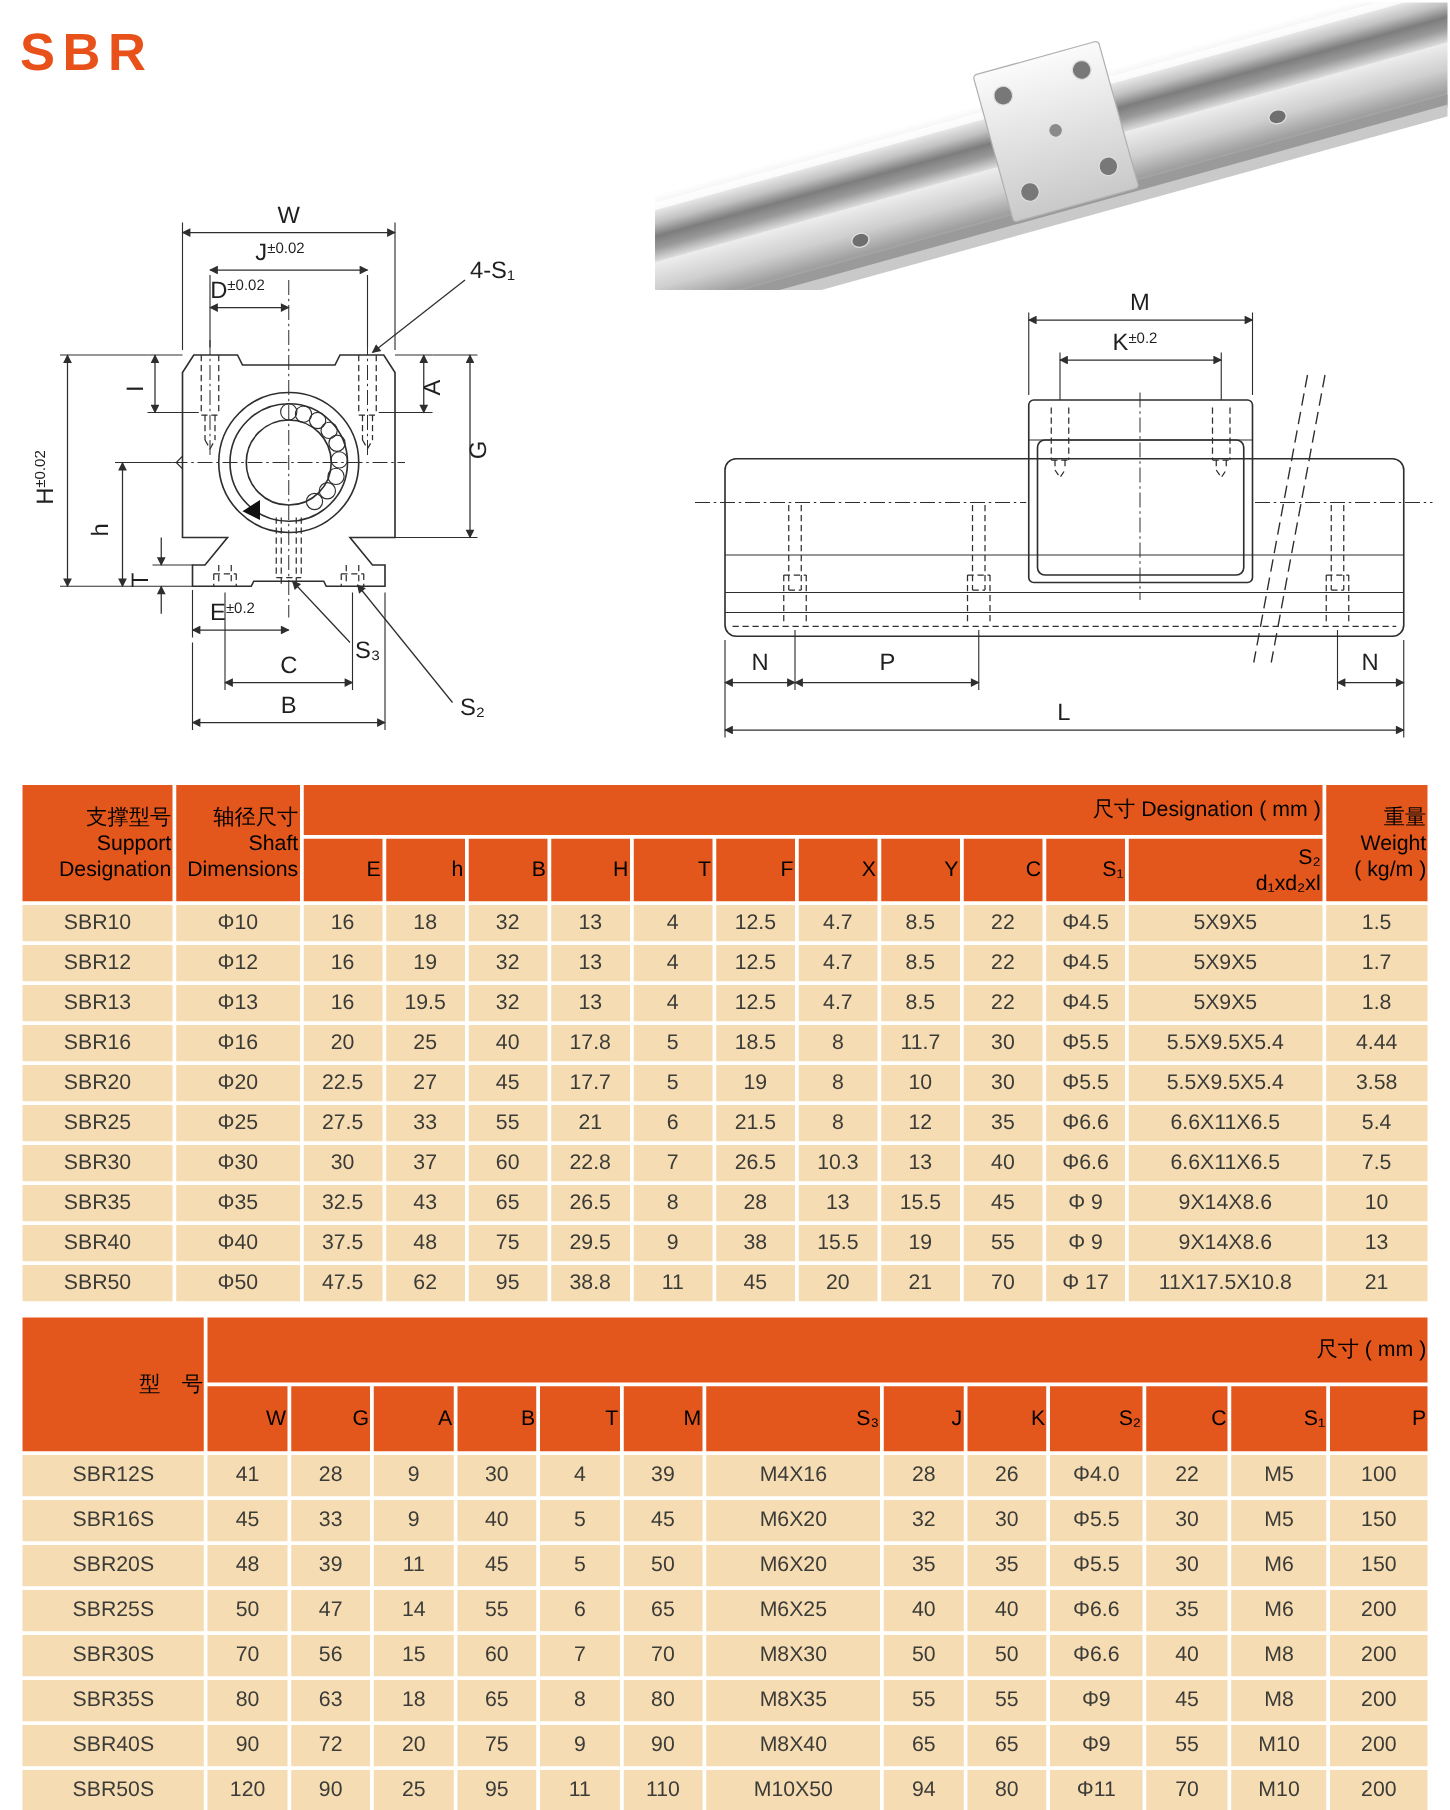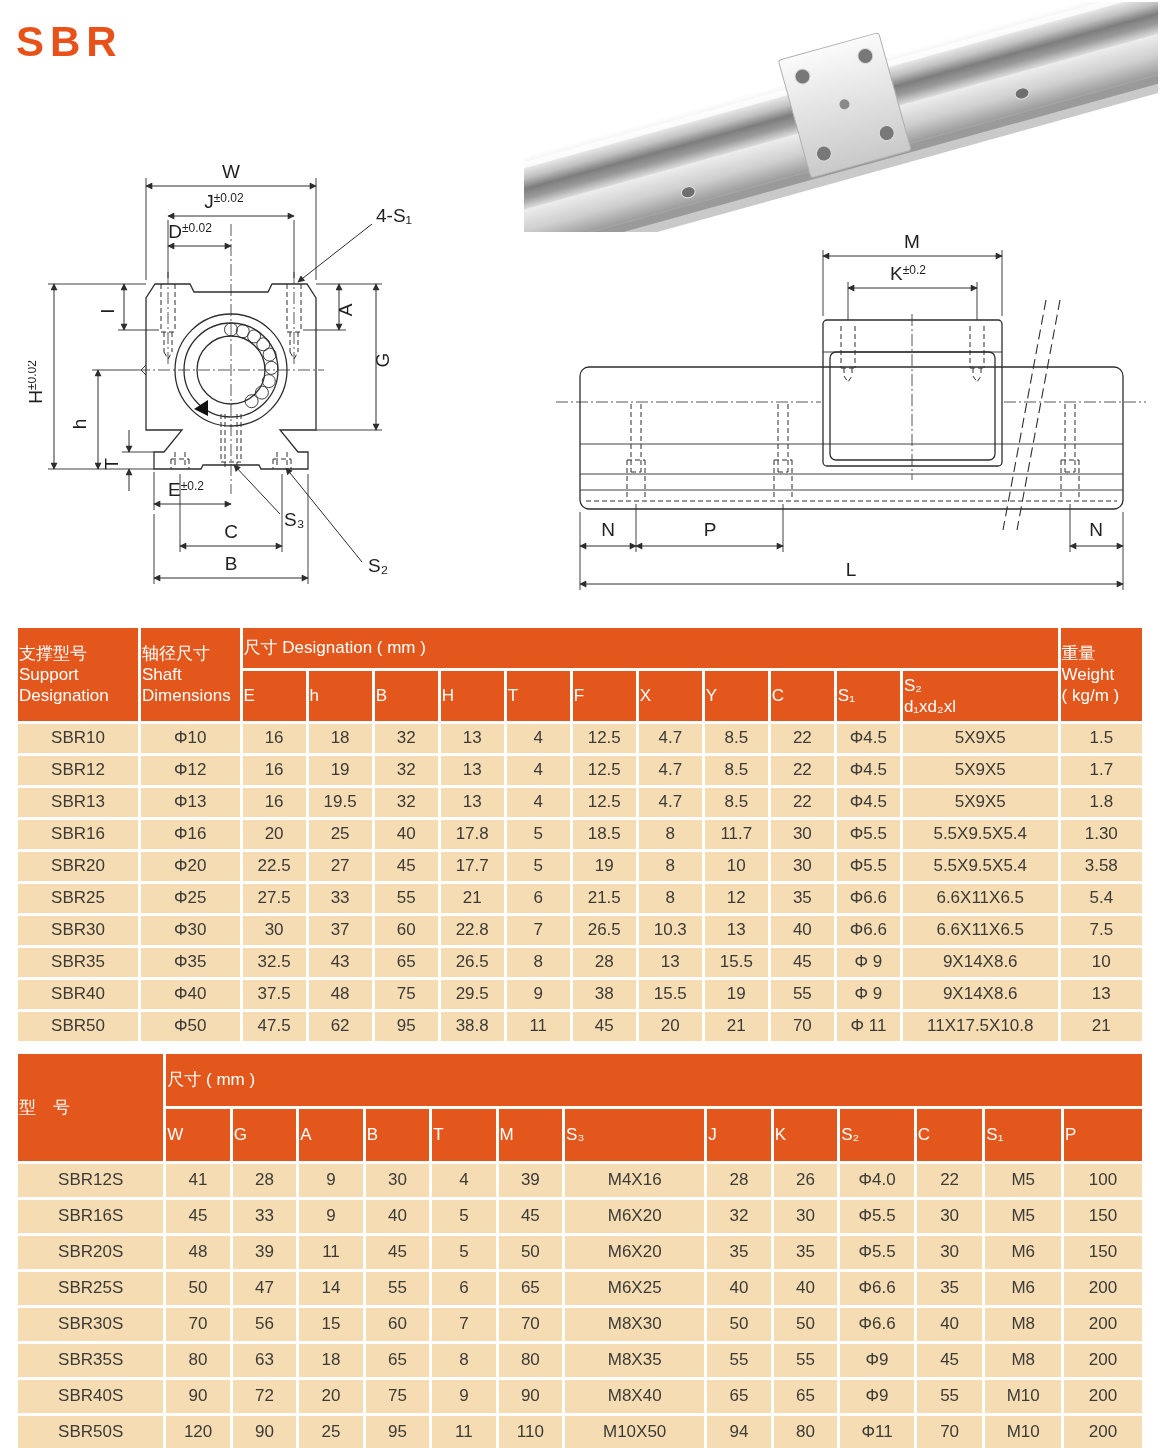--- a/index.html
+++ b/index.html
@@ -24,22 +24,22 @@
   #photo{position:absolute;left:524px;top:2px;}
   #front{position:absolute;left:28px;top:162px;}
   #side{position:absolute;left:540px;top:222px;}
   table{
     position:absolute;border-collapse:separate;border-spacing:3px;
     table-layout:fixed;background:#ffffff;
   }
   #t1{left:15px;top:625px;width:1130px;}
   #t2{left:15px;top:1051px;width:1130px;}
   th{
-    background:#e4571c;color:#ffffff;font-weight:normal;font-size:17px;
-    text-align:left;vertical-align:middle;white-space:pre-line;padding:2px 1px;line-height:1.25;
+    background:#e4571c;color:#000000;font-weight:normal;font-size:17px;
+    text-align:right;vertical-align:middle;white-space:pre-line;padding:2px 1px;line-height:1.25;
   }
   td{
     background:#f6dcb2;color:#3b3b38;font-size:17px;text-align:center;
     vertical-align:middle;padding:1px 0;line-height:1.2;
   }
   #t1 thead tr:first-child th{height:36px;}
   #t1 thead tr.sub th{height:46px;}
   #t1 td{height:27px;}
   #t2 thead tr:first-child th{height:48px;}
   #t2 thead tr.sub th{height:48px;}
@@ -391,21 +391,21 @@
           <td>25</td>
           <td>40</td>
           <td>17.8</td>
           <td>5</td>
           <td>18.5</td>
           <td>8</td>
           <td>11.7</td>
           <td>30</td>
           <td>Φ5.5</td>
           <td>5.5X9.5X5.4</td>
-          <td>1.30</td>
+          <td>4.44</td>
         </tr>
         <tr>
           <td>SBR20</td>
           <td>Φ20</td>
           <td>22.5</td>
           <td>27</td>
           <td>45</td>
           <td>17.7</td>
           <td>5</td>
           <td>19</td>
@@ -485,21 +485,21 @@
           <td>Φ50</td>
           <td>47.5</td>
           <td>62</td>
           <td>95</td>
           <td>38.8</td>
           <td>11</td>
           <td>45</td>
           <td>20</td>
           <td>21</td>
           <td>70</td>
-          <td>Φ 11</td>
+          <td>Φ 17</td>
           <td>11X17.5X10.8</td>
           <td>21</td>
         </tr>
       </tbody>
   </table>
 
   <table id="t2">
     <colgroup>
       <col style="width:142px">
       <col style="width:62px">

